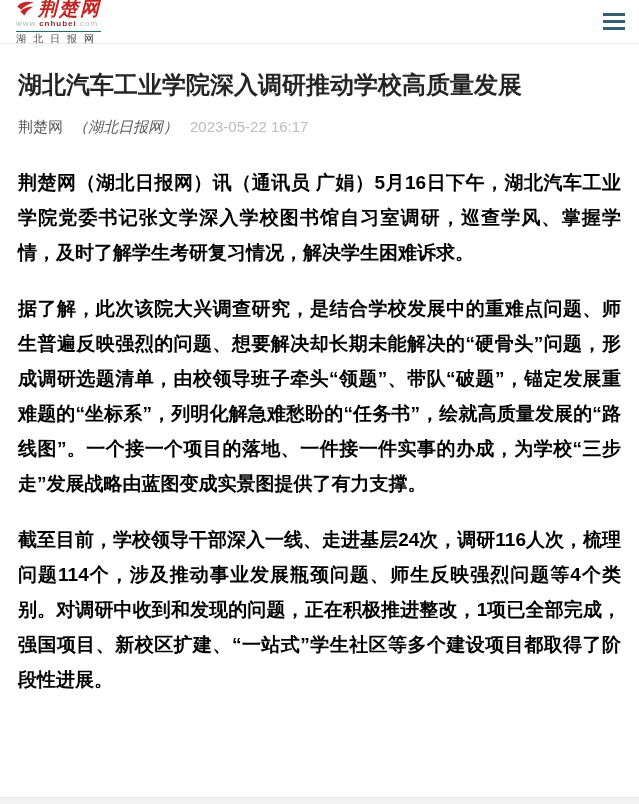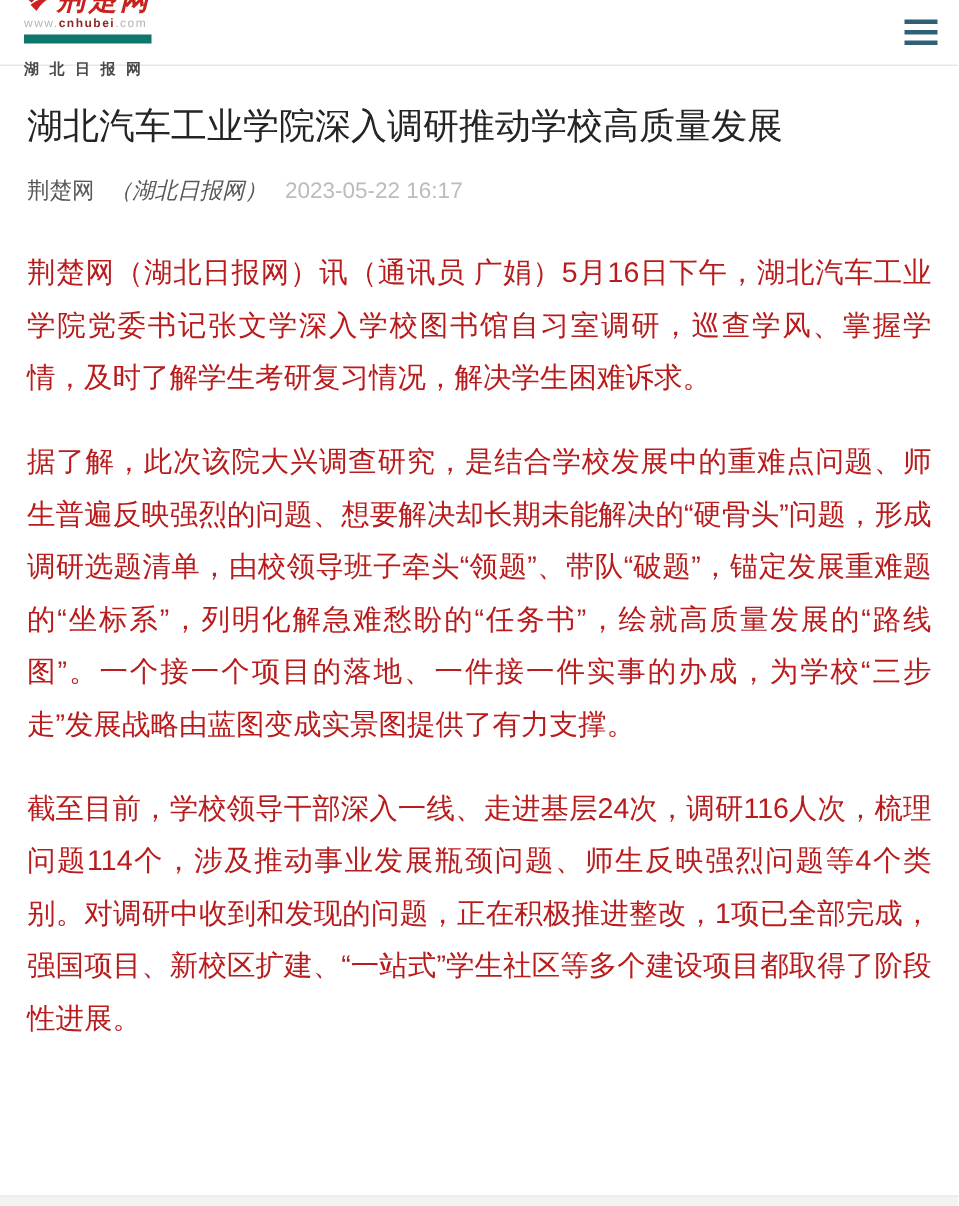--- a/index.html
+++ b/index.html
@@ -28,25 +28,25 @@
     font-weight: 700;
     font-style: italic;
     color: #c8221f;
     letter-spacing: 2px;
   }
   .logo-url { font-size: 8px; color: #b5b5b5; margin-top: 2px; letter-spacing: 1px; }
   .logo-url b { color: #8a2a28; font-weight: 700; }
   .logo-sub {
     font-size: 10px;
     color: #4a4a4a;
-    font-weight: 700;
+    font-weight: 400;
     letter-spacing: 7px;
     margin-top: 3px;
-    border-top: 6px solid #0f766e;
-    padding-top: 13px;
+    border-top: 1px solid #0f766e;
+    padding-top: 2px;
   }
   .header-spacer { flex: 1; }
   .download-btn {
     height: 26px;
     line-height: 26px;
     padding: 0 13px;
     border: none;
     border-radius: 14px;
     background: #ce3a3e;
     color: #ffffff;
@@ -68,41 +68,42 @@
     width: 22px;
     height: 3px;
     background: #2f6075;
   }
 
   
   .content { padding: 0 18px; }
   .article-title {
     margin: 24px 0 15px;
     font-size: 24px;
-    font-weight: 400;
+    font-weight: 700;
     color: #252525;
     line-height: 1.45;
   }
   .byline {
     display: flex;
     align-items: baseline;
     font-size: 15px;
     color: #595959;
     margin-bottom: 28px;
   }
   .byline .src { margin-right: 10px; }
   .byline .src-detail { margin-right: 12px; font-style: italic; }
   .byline .time { color: #bcbcbc; text-align: center; }
 
   .article-body p {
     font-size: 19px;
-    color: #b91c1c;
+    color: #000000;
     line-height: 35px;
     text-align: justify;
     margin-bottom: 21px;
+    font-weight: bold;
   }
 
   
   .bottom-strip {
     position: absolute;
     bottom: 0; left: 0;
     width: 100%;
     height: 7px;
     background: #f3f3f3;
     border-top: 1px solid #e9e9e9;

